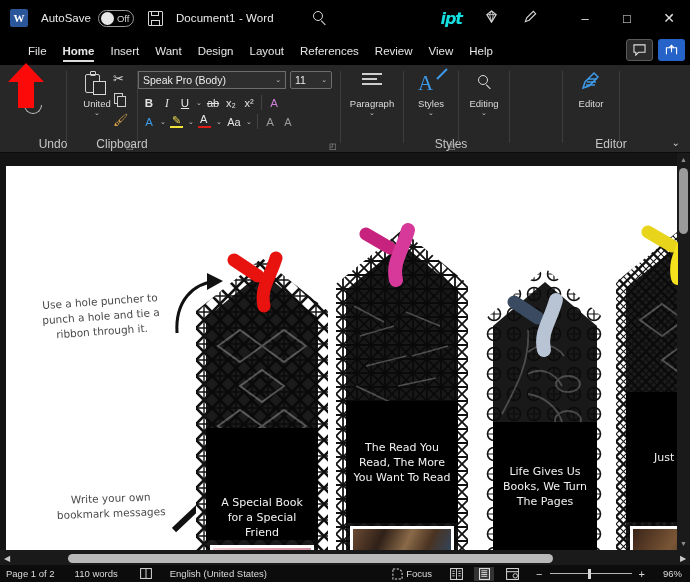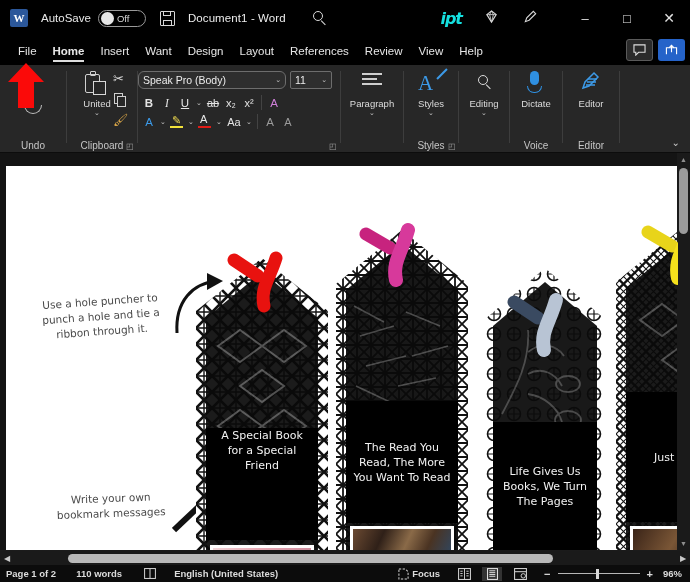--- a/index.html
+++ b/index.html
@@ -15,21 +15,21 @@
     background: #000000; display: flex; align-items: center;
   }
   .word-icon {
     width: 18px; height: 18px; margin-left: 10px; border-radius: 2px;
     background: #2b579a; color: #fff; font-size: 11px; font-weight: bold;
     display: flex; align-items: center; justify-content: center;
     font-family: "Liberation Serif", serif;
   }
   .autosave-label { color: #e8e8e8; font-size: 11.5px; margin-left: 13px; }
   .autosave-toggle {
-    width: 48px; height: 17px; border-radius: 9px; border: 1px solid #9a9a9a;
+    width: 36px; height: 17px; border-radius: 9px; border: 1px solid #9a9a9a;
     margin-left: 7px; position: relative; background: transparent;
     display: flex; align-items: center;
   }
   .autosave-knob {
     width: 13px; height: 13px; border-radius: 50%; background: #e6e6e6;
     margin-left: 2px;
   }
   .autosave-state { color: #d8d8d8; font-size: 9.5px; margin-left: 3px; }
   .save-icon { margin-left: 14px; width: 15px; height: 15px; position: relative; }
   .save-icon .sq {
@@ -71,21 +71,21 @@
 
   
   .tabrow {
     position: absolute; top: 36px; left: 0; width: 690px; height: 29px;
     background: #000000; display: flex; align-items: center;
   }
   .tab {
     color: #e6e6e6; font-size: 11.5px; padding: 0 8px; height: 29px;
     display: flex; align-items: center; position: relative; white-space: nowrap;
   }
-  .tab.first { margin-left: 10px; }
+  .tab.first { margin-left: 20px; }
   .tab.active { font-weight: bold; }
   .tab.active::after {
     content: ""; position: absolute; left: 8px; right: 8px; bottom: 3px;
     height: 2px; background: #dcdcdc;
   }
   .tabrow-right { position: absolute; right: 5px; top: 3px; display: flex; gap: 5px; }
   .comment-btn {
     width: 27px; height: 22px; border: 1px solid #5a5a5a; border-radius: 3px;
     background: #2b2b2b; display: flex; align-items: center; justify-content: center;
   }
@@ -95,21 +95,21 @@
   }
 
   
   .ribbon {
     position: absolute; top: 65px; left: 0; width: 690px; height: 88px;
     background: #272727; border-bottom: 1px solid #0c0c0c;
   }
   .grp { position: absolute; top: 0; height: 88px; }
   .grp-label {
     position: absolute; bottom: 2px; width: 100%; text-align: center;
-    color: #c6c6c6; font-size: 10px;
+    color: #c6c6c6; font-size: 12px; margin-left: 20px;
   }
   .grp-sep { position: absolute; top: 6px; width: 1px; height: 72px; background: #3d3d3d; }
   .dlg {
     position: absolute; bottom: 2px; width: 9px; height: 9px; color: #9f9f9f; font-size: 8px;
   }
   .ico-lbl { color: #dcdcdc; font-size: 9.5px; text-align: center; }
   .chev { color: #c8c8c8; font-size: 7px; text-align: center; line-height: 6px; }
 
   
   #grp-undo { left: 0; width: 66px; }
@@ -143,21 +143,21 @@
     position: absolute; left: 47px; top: 28px; width: 14px; height: 15px;
   }
   .copy-ico .p1 { position: absolute; left: 0; top: 0; width: 9px; height: 11px; border: 1.2px solid #cfcfcf; }
   .copy-ico .p2 { position: absolute; left: 3px; top: 3px; width: 9px; height: 11px; border: 1.2px solid #cfcfcf; background: #272727; }
   .brush { position: absolute; left: 46px; top: 48px; color: #e8b04a; font-size: 12px; }
 
   
   #grp-font { left: 138px; width: 202px; }
   .font-box {
     position: absolute; left: 0px; top: 6px; width: 148px; height: 18px;
-    border: 1px solid #6d6d6d; border-radius: 6px; background: #2e2e2e;
+    border: 1px solid #6d6d6d; border-radius: 0; background: #2e2e2e;
     display: flex; align-items: center; padding: 0 4px; color: #ececec; font-size: 10.5px;
   }
   .size-box {
     position: absolute; left: 152px; top: 6px; width: 42px; height: 18px;
     border: 1px solid #6d6d6d; border-radius: 2px; background: #2e2e2e;
     display: flex; align-items: center; padding: 0 4px; color: #ececec; font-size: 10.5px;
   }
   .cbchev { margin-left: auto; color: #c8c8c8; font-size: 7px; }
   .frow { position: absolute; display: flex; align-items: center; }
   .fbtn {
@@ -267,21 +267,21 @@
     position: absolute; left: 68px; top: 2.5px; width: 485px; height: 9px;
     background: #b9b9b9; border-radius: 5px;
   }
 
   
   .statusbar {
     position: absolute; left: 0; bottom: 0; width: 690px; height: 17px;
     background: #0c0c0c; display: flex; align-items: center;
     color: #dcdcdc; font-size: 9.5px;
   }
-  .sb-item { margin-left: 10px; white-space: nowrap; display:flex; align-items:center; gap:3px;font-weight:bold;}
+  .sb-item { margin-left: 10px; white-space: nowrap; display:flex; align-items:center; gap:3px;}
   .sb-right { position: absolute; right: 0; display: flex; align-items: center; height: 17px; }
   .zoom-track {
     width: 82px; height: 1.5px; background: #b6b6b6; position: relative; margin: 0 7px;
   }
   .zoom-knob {
     position: absolute; left: 38px; top: -4px; width: 3px; height: 10px; background: #d8d8d8;
   }
   .vbtn {
     width: 20px; height: 14px; display:flex; align-items:center; justify-content:center;
     color:#d8d8d8; font-size: 10px;
@@ -456,28 +456,20 @@
         <div class="mag">
             <div class="circ"></div>
             <div class="hdl"></div>
           </div>
       </div>
       <div class="ico-lbl" style="position:absolute;top:33px;width:100%;">Editing</div>
       <div class="chev" style="position:absolute;top:45px;width:100%;">⌄</div>
     </div>
     <div class="grp-sep" style="left:509px;"></div>
 
-    <div class="grp" id="grp-voice">
-      <div class="mic-ico">
-        <div class="mic-body"></div>
-          <div class="mic-arc"></div>
-      </div>
-      <div class="ico-lbl" style="position:absolute;top:33px;width:100%;">Dictate</div>
-      <div class="grp-label">Voice</div>
-    </div>
     <div class="grp-sep" style="left:562px;"></div>
 
     <div class="grp" id="grp-editor">
       <div class="editor-ico">
         <svg width="22" height="22" viewBox="0 0 22 22">
           <path d="M3 17 L5 11 L14 2 L18 6 L9 15 Z" fill="none" stroke="#3c9ae8" stroke-width="1.5"></path>
           <path d="M8 8 H17 M7 11 H16 M6 14 H15" stroke="#3c9ae8" stroke-width="1.4"></path>
         </svg>
       </div>
       <div class="ico-lbl" style="position:absolute;top:33px;width:100%;">Editor</div>
@@ -525,21 +517,21 @@
             </defs>
             <g clip-path="url(#clip1)">
               <rect width="132" height="300" fill="url(#pat1)"></rect>
               <path d="M10 62 L66 16 L122 62 V300 H10 Z" fill="#0a0a0a" opacity="0.93"></path>
               <g opacity="0.32" stroke="#e8e8e8" stroke-width="2" fill="none">
                 <path d="M22 90 L44 74 L66 90 L44 106 Z M66 90 L88 74 L110 90 L88 106 Z M44 130 L66 114 L88 130 L66 146 Z M22 170 L44 154 L66 170 L44 186 Z M66 170 L88 154 L110 170 L88 186 Z"></path>
               </g>
             </g>
           </svg>
         </div>
-        <div class="bm-inner" style="left:10px; top:172px; width:112px; height:112px; display:flex; align-items:flex-start; justify-content:center;">
+        <div class="bm-inner" style="left:10px; top:172px; width:112px; height:112px; display:flex; align-items:flex-end; justify-content:center;">
           <div class="bm-caption">A Special Book for a Special Friend</div>
         </div>
         <div class="bm-photo" style="left:14px; top:289px; width:104px; height:26px;">
           <div class="bm-photo-inner" style="background:linear-gradient(100deg,#f2d5d9 0%,#e8a8b4 45%,#cf8d9e 100%);"></div>
         </div>
         <svg class="ribbon-tie" style="left:28px; top:-26px;" width="70" height="90">
           <path d="M10 30 L34 46" stroke="#e8120f" stroke-width="13" stroke-linecap="round"></path>
           <path d="M52 28 C46 48 36 58 40 76" fill="none" stroke="#e8120f" stroke-width="13" stroke-linecap="round"></path>
         </svg>
       </div>
@@ -694,17 +686,17 @@
             <rect x="0.6" y="0.6" width="12.8" height="11.8" fill="none" stroke="#d8d8d8" stroke-width="1.1"></rect>
             <path d="M1 4 H13" stroke="#d8d8d8" stroke-width="1.1"></path>
             <circle cx="10" cy="8.5" r="2.4" fill="none" stroke="#d8d8d8" stroke-width="1"></circle>
           </svg>
       </div>
       <div class="sb-item" style="margin-left:14px;font-size:11px;">−</div>
       <div class="zoom-track">
         <div class="zoom-knob"></div>
       </div>
       <div class="sb-item" style="margin-left:0;font-size:11px;">+</div>
-      <div class="sb-item" style="margin-left:10px;margin-right:8px;">96%</div>
+      <div class="sb-item" style="margin-left:18px;margin-right:8px;">96%</div>
     </div>
   </div>
 
 </div>
 
 </body></html>

